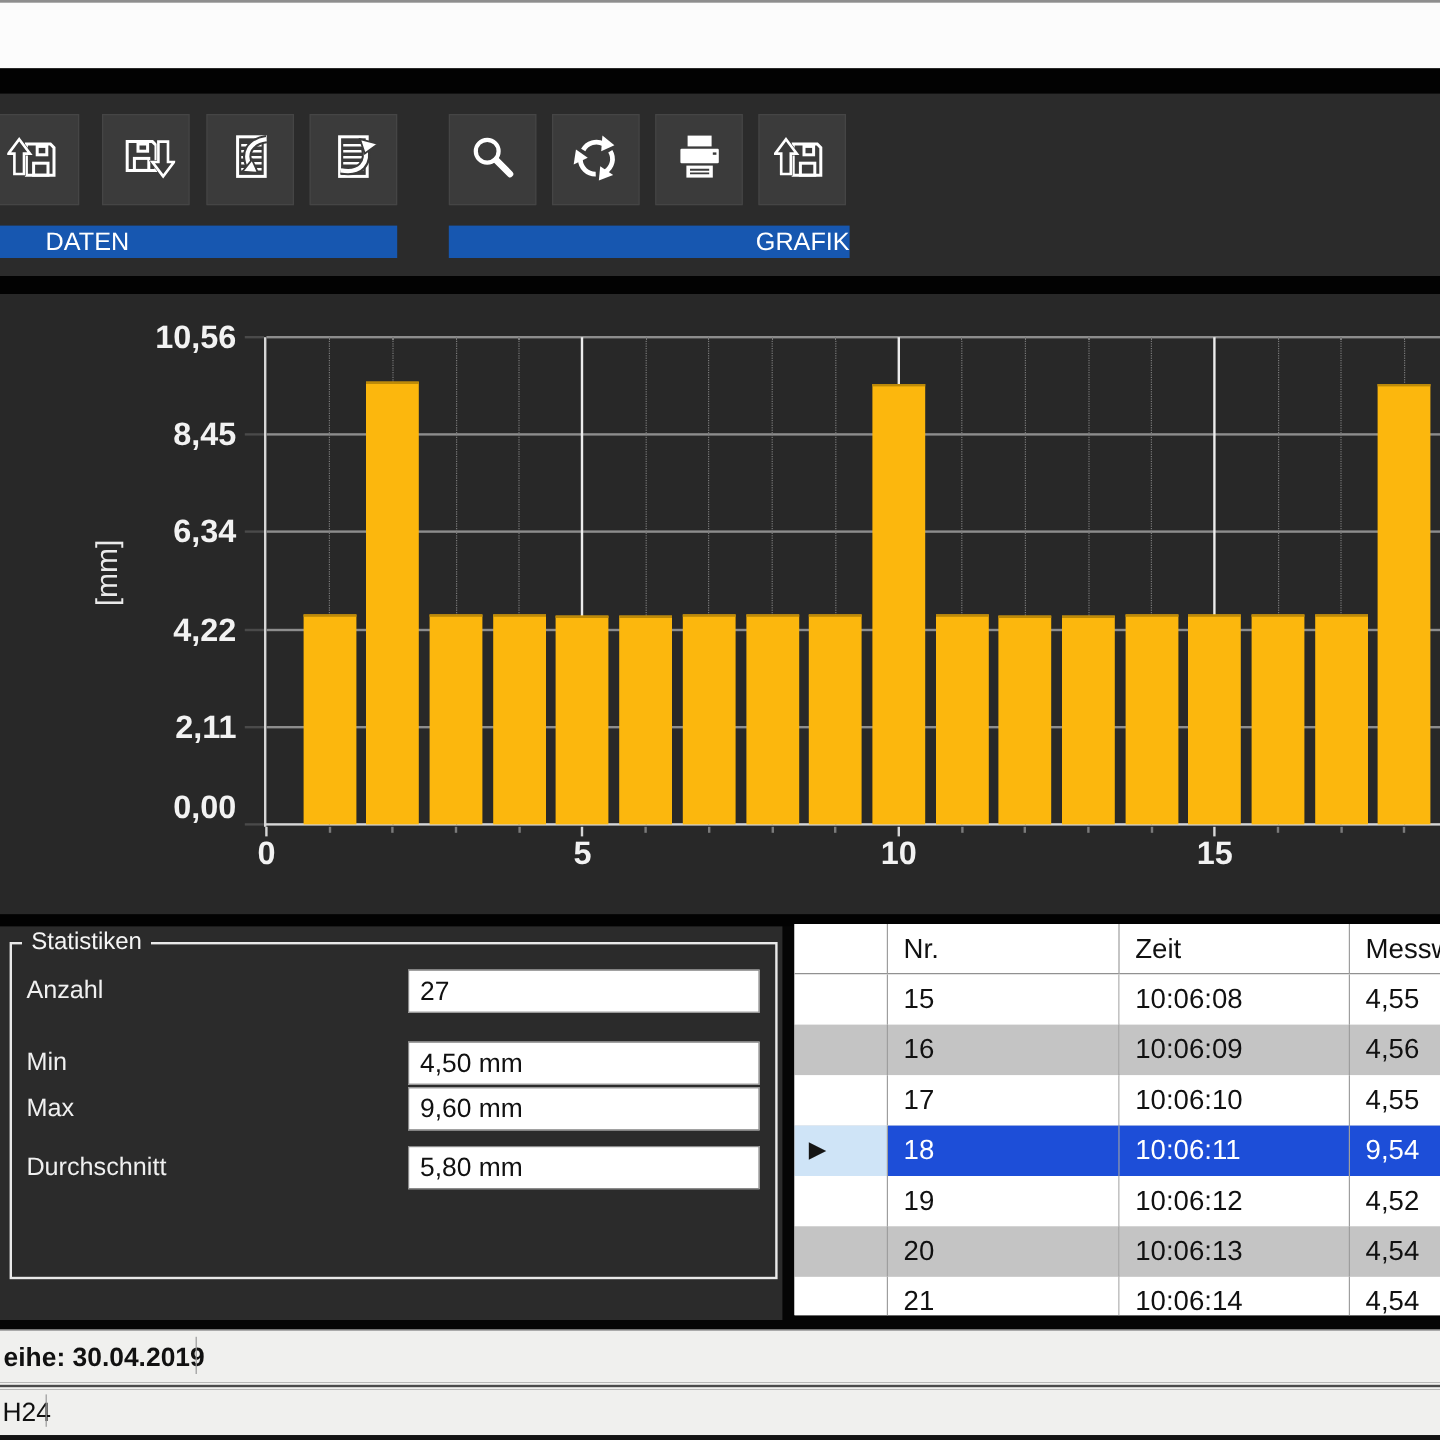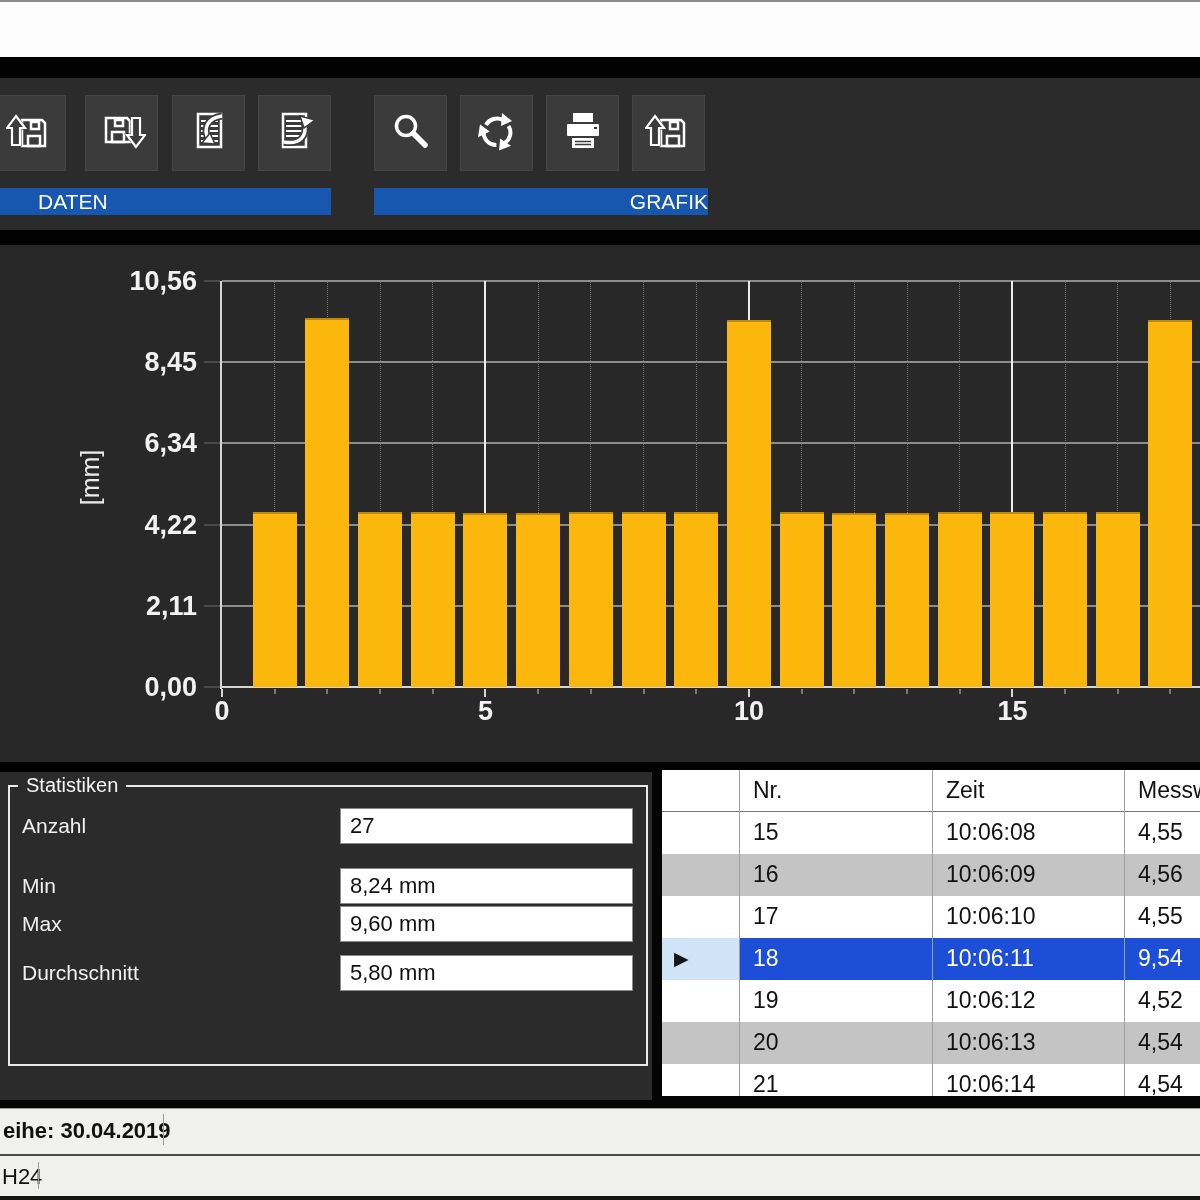--- a/index.html
+++ b/index.html
@@ -218,21 +218,21 @@
         <div class="bar" style="left: 557.634px; width: 44px; height: 174.934px; background: rgb(252, 183, 13);"></div>
         <div class="bar" style="left: 610.328px; width: 44px; height: 173.78px; background: rgb(252, 183, 13);"></div>
         <div class="bar" style="left: 663.022px; width: 44px; height: 174.165px; background: rgb(252, 183, 13);"></div>
         <div class="bar" style="left: 715.716px; width: 44px; height: 174.549px; background: rgb(252, 183, 13);"></div>
         <div class="bar" style="left: 768.409px; width: 44px; height: 174.934px; background: rgb(252, 183, 13);"></div>
         <div class="bar" style="left: 821.103px; width: 44px; height: 175.318px; background: rgb(252, 183, 13);"></div>
         <div class="bar" style="left: 873.797px; width: 44px; height: 174.934px; background: rgb(252, 183, 13);"></div>
         <div class="bar" style="left: 926.491px; width: 44px; height: 366.784px; background: rgb(252, 183, 13);"></div>
       </div>
     <div class="abs" id="y-axis-title">[mm]</div>
-  <div class="ytick-label" style="top: 427px;">0,00</div>
+  <div class="ytick-label" style="top: 413px;">0,00</div>
       <div class="ytick-mark" style="top: 441px;"></div>
       <div class="ytick-label" style="top: 345.877px;">2,11</div>
       <div class="ytick-mark" style="top: 359.877px;"></div>
       <div class="ytick-label" style="top: 264.754px;">4,22</div>
       <div class="ytick-mark" style="top: 278.754px;"></div>
       <div class="ytick-label" style="top: 183.246px;">6,34</div>
       <div class="ytick-mark" style="top: 197.246px;"></div>
       <div class="ytick-label" style="top: 102.123px;">8,45</div>
       <div class="ytick-mark" style="top: 116.123px;"></div>
       <div class="ytick-label" style="top: 21px;">10,56</div>
@@ -267,21 +267,21 @@
 
   <div class="abs" id="stats-panel">
     <fieldset id="stats-box">
       <legend>Statistiken</legend>
     <div class="stat-row" style="top: 10px;">
           <div class="stat-label">Anzahl</div>
           <div class="stat-input">27</div>
         </div>
         <div class="stat-row" style="top: 59px; margin-top: 11px;">
           <div class="stat-label">Min</div>
-          <div class="stat-input">8,24 mm</div>
+          <div class="stat-input">4,50 mm</div>
         </div>
         <div class="stat-row" style="top: 108px;">
           <div class="stat-label">Max</div>
           <div class="stat-input">9,60 mm</div>
         </div>
         <div class="stat-row" style="top: 157px;">
           <div class="stat-label">Durchschnitt</div>
           <div class="stat-input">5,80 mm</div>
         </div>
       </fieldset>

